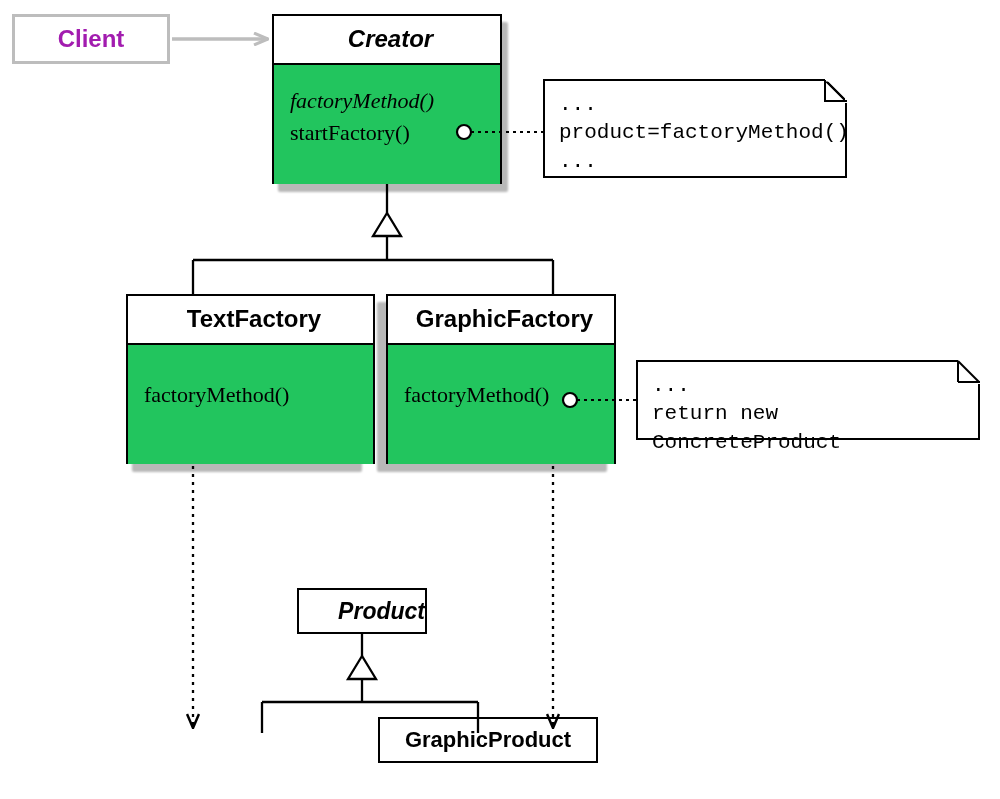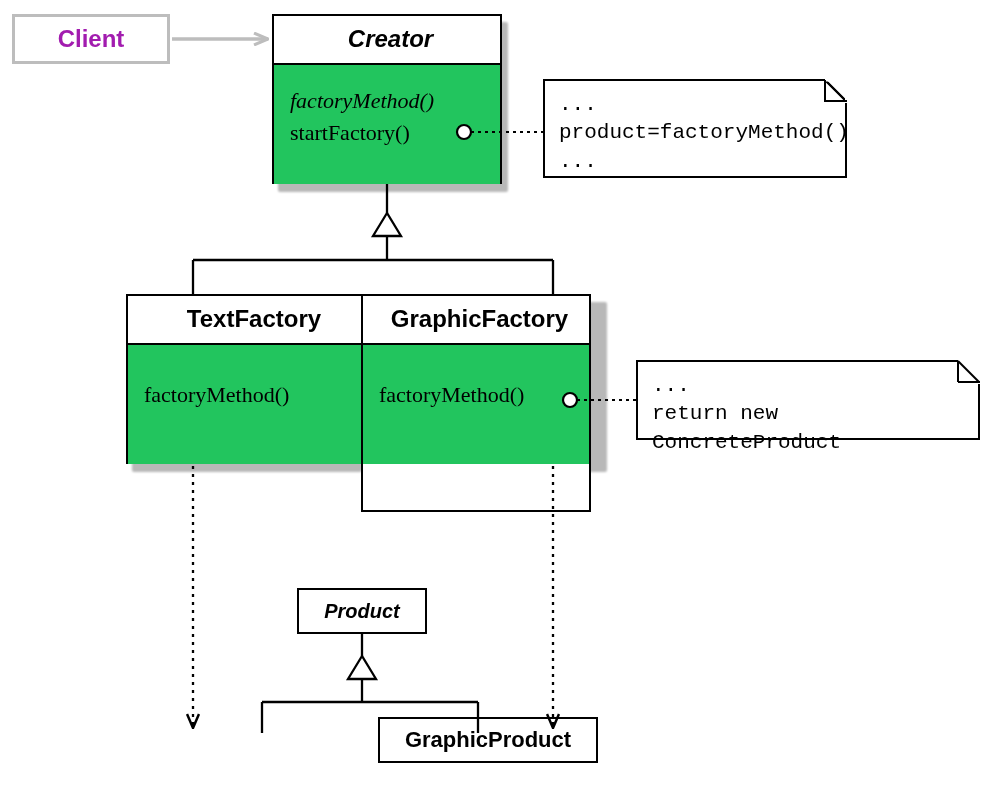--- a/index.html
+++ b/index.html
@@ -68,21 +68,21 @@
     background: #fff;
     border: 2.5px solid #000;
     box-sizing: border-box;
     text-align: center;
     font-weight: 700;
     font-size: 22px;
     display: flex;
     align-items: center;
     justify-content: center;
   }
-  .small-box.italic { font-size: 20px; }
+  .small-box.italic { font-size: 23px; justify-content: flex-end; }
 
   .note-box {
     position: absolute;
     background: #fff;
     border: 2px solid #000;
     box-sizing: border-box;
     font-family: "Consolas", "Menlo", "Courier New", monospace;
     font-size: 21px;
     line-height: 1.35;
     padding: 10px 14px;
@@ -120,21 +120,21 @@
 
   <div class="shadow" style="left:132px; top:302px; width:230px; height:170px;"></div>
   <div class="uml-box" style="left:126px; top:294px; width:249px; height:170px;">
     <div class="uml-title">TextFactory</div>
     <div class="uml-body" style="height:119px; padding-top:34px;">
       <div class="line">factoryMethod()</div>
     </div>
   </div>
 
   <div class="shadow" style="left:377px; top:302px; width:230px; height:170px;"></div>
-  <div class="uml-box" style="left:361px; top:294px; width:230px; height:218px;">
+  <div class="uml-box" style="left:386px; top:294px; width:230px; height:170px;">
     <div class="uml-title">GraphicFactory</div>
     <div class="uml-body" style="height:119px; padding-top:34px;">
       <div class="line">factoryMethod()</div>
     </div>
   </div>
 
   <div class="note-box" style="left:636px; top:360px; width:344px; height:80px;">
     <div>...</div>
     <div>return new ConcreteProduct</div>
   </div>

